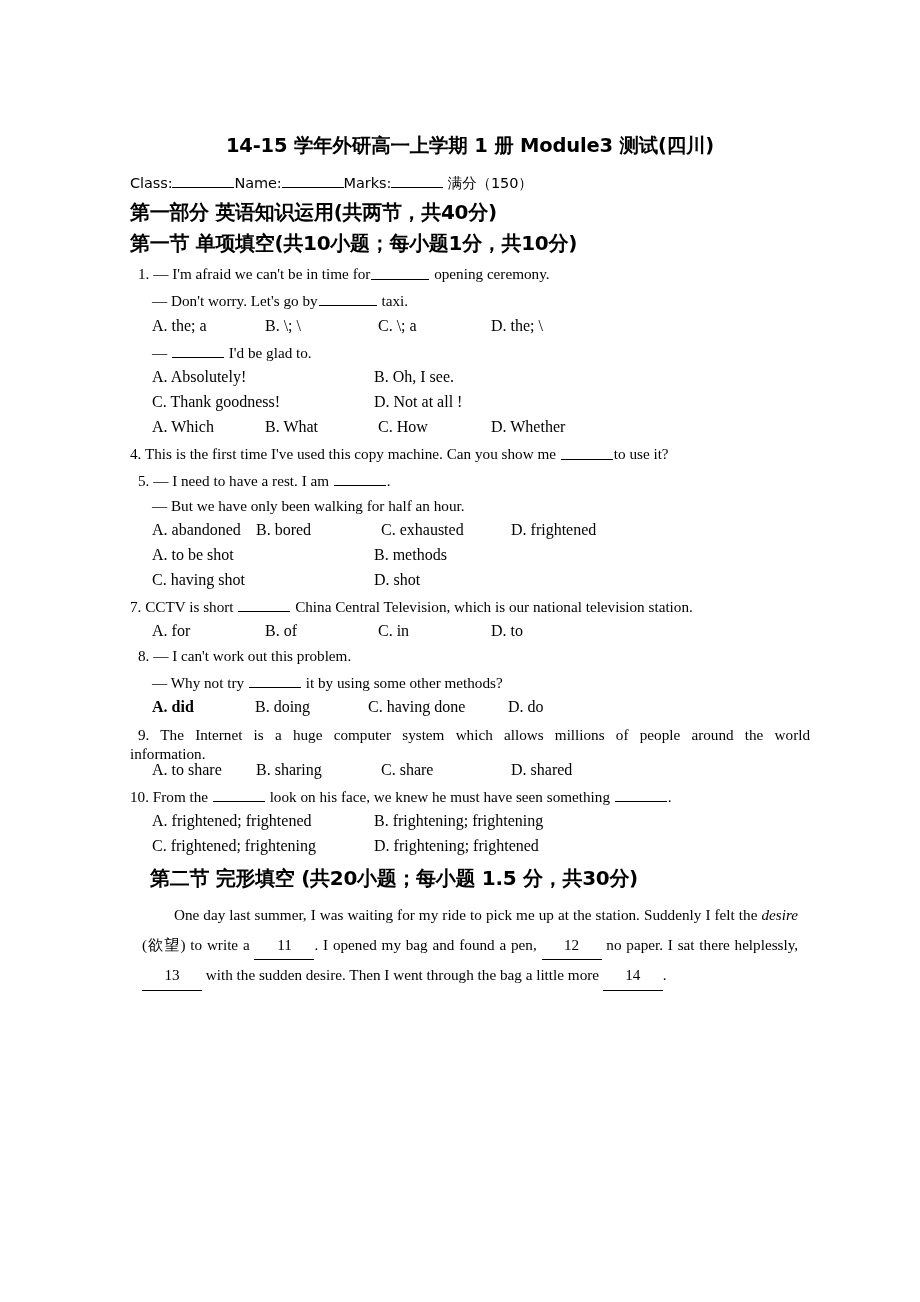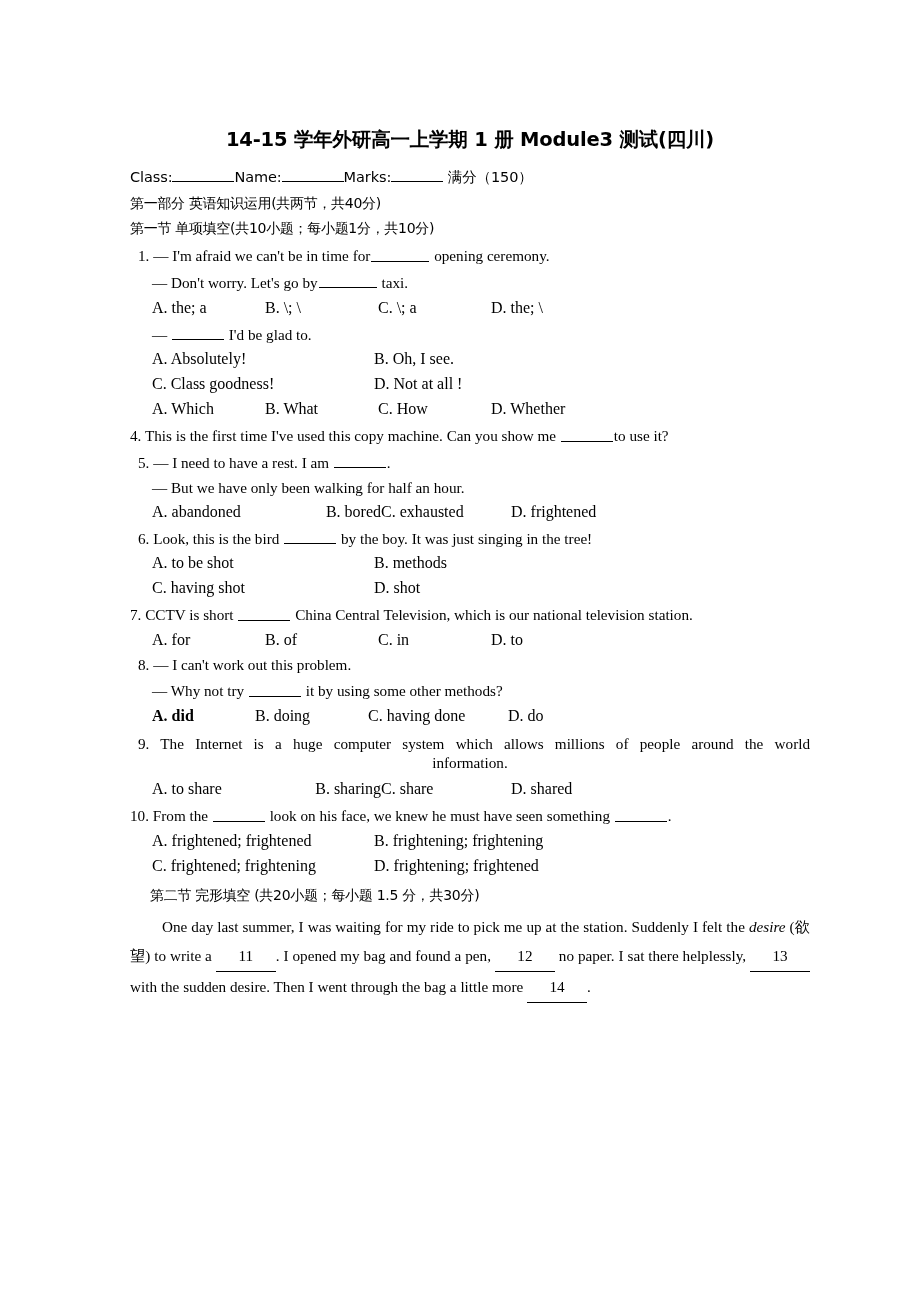--- a/index.html
+++ b/index.html
@@ -10,21 +10,21 @@
   body {
     width: 920px;
     height: 1302px;
     position: relative;
     font-family: "Liberation Serif", "DejaVu Serif", serif;
     color: #000000;
     overflow: hidden;
   }
   .page {
     position: absolute;
-    left: 0; top: 8px;
+    left: 0; top: 14px;
     width: 920px;
     height: 1024px;
     box-sizing: border-box;
     padding: 16px;
   }
   .content {
     position: absolute;
     left: 130px;
     top: 120px;
     width: 680px;
@@ -56,22 +56,22 @@
     border-bottom: 1.2px solid #000;
     vertical-align: baseline;
   }
   .fill-w1 { width: 62px; }
   .fill-w2 { width: 62px; }
   .fill-w3 { width: 52px; }
 
   
   .section-head {
     font-family: "DejaVu Sans", "Liberation Sans", sans-serif;
-    font-weight: normal;
-    font-size: 14px;
+    font-weight: bold;
+    font-size: 20px;
     line-height: 1.0;
     margin: 0 0 11px 0;
     letter-spacing: -0.3px;
     white-space: nowrap;
   }
   .section-head.sec2 {
     margin-top: 14px;
     margin-bottom: 10px;
     margin-left: 20px;
   }
@@ -93,23 +93,22 @@
   .q-stem.justify {
     white-space: normal;
     text-align: justify;
     text-align-last: justify;
     padding-left: 8px;
     line-height: 1.45;
     margin-bottom: 0;
   }
   .q-cont {
     padding-left: 0;
-    margin: 0 0 11px 0;
-    white-space: nowrap;
-    text-align: center;
+    margin: 0 0 0 0;
+    white-space: nowrap;
   }
   .q-reply {
     padding-left: 22px;
     margin: 0 0 9px 0;
     white-space: nowrap;
   }
 
   
   .opts {
     padding-left: 22px;
@@ -118,21 +117,21 @@
     font-size: 16px;
   }
   .opts .op {
     display: inline-block;
     vertical-align: top;
   }
   
   .opts.c4 .op { width: 113px; }
   .opts.c4w .op { width: 113px; }
   .opts.c4w .op:nth-child(1) { width: 104px; }
-  .opts.c4w .op:nth-child(2) { width: 125px; text-align: right; }
+  .opts.c4w .op:nth-child(2) { width: 125px; }
   .opts.c4w .op:nth-child(3) { width: 130px; }
   .opts.c4b .op:nth-child(1) { width: 103px; font-weight: bold; }
   .opts.c4b .op:nth-child(2) { width: 113px; }
   .opts.c4b .op:nth-child(3) { width: 140px; }
   
   .opts.c2 .op { width: 222px; }
 
   
   .blank {
     display: inline-block;
@@ -152,21 +151,21 @@
     vertical-align: baseline;
     padding: 0 2px;
     min-width: 56px;
   }
 
   
   .passage {
     font-size: 15.2px;
     line-height: 1.95;
     text-align: justify;
-    margin: 0;
+    margin: 12px;
   }
   .passage .first-line-indent {
     display: inline-block;
     width: 32px;
   }
   .it { font-style: italic; }
 </style>
 </head>
 <body>
 
@@ -187,43 +186,40 @@
         <span>opening ceremony.</span></div>
       <div class="q-reply"><span>— Don't worry. Let's go by</span><span class="blank bl-lg"></span>
         <span>taxi.</span></div>
       <div class="opts c4"><span class="op">A. the; a</span><span class="op">B. \; \</span><span class="op">C. \; a</span><span class="op">D. the; \</span></div>
     </div>
 
     <div class="q">
       <div class="q-reply"><span>—</span> <span class="blank bl-md"></span>
         <span>I'd be glad to.</span></div>
       <div class="opts c2"><span class="op">A. Absolutely!</span><span class="op">B. Oh, I see.</span></div>
-      <div class="opts c2"><span class="op">C. Class goodness!</span><span class="op">D. Not at all !</span></div>
+      <div class="opts c2"><span class="op">C. Thank goodness!</span><span class="op">D. Not at all !</span></div>
     </div>
 
     <div class="q">
       <div class="opts c4"><span class="op">A. Which</span><span class="op">B. What</span><span class="op">C. How</span><span class="op">D. Whether</span></div>
     </div>
 
     <div class="q">
       <div class="q-stem noindent"><span>4.</span>
         <span>This is the first time I've used this copy machine. Can you show me</span> <span class="blank bl-md"></span><span>to use it?</span></div>
     </div>
 
     <div class="q">
       <div class="q-stem"><span>5.</span>
         <span>— I need to have a rest. I am</span> <span class="blank bl-md"></span><span>.</span></div>
       <div class="q-reply"><span>— But we have only been walking for half an hour.</span></div>
       <div class="opts c4w"><span class="op">A. abandoned</span><span class="op">B. bored</span><span class="op">C. exhausted</span><span class="op">D. frightened</span></div>
     </div>
 
     <div class="q">
-      <div class="q-stem"><span>6.</span>
-        <span>Look, this is the bird</span> <span class="blank bl-md"></span>
-        <span>by the boy. It was just singing in the tree!</span></div>
       <div class="opts c2"><span class="op">A. to be shot</span><span class="op">B. methods</span></div>
       <div class="opts c2"><span class="op">C. having shot</span><span class="op">D. shot</span></div>
     </div>
 
     <div class="q">
       <div class="q-stem noindent"><span>7.</span>
         <span>CCTV is short</span> <span class="blank bl-md"></span>
         <span>China Central Television, which is our national television station.</span></div>
       <div class="opts c4"><span class="op">A. for</span><span class="op">B. of</span><span class="op">C. in</span><span class="op">D. to</span></div>
     </div>

